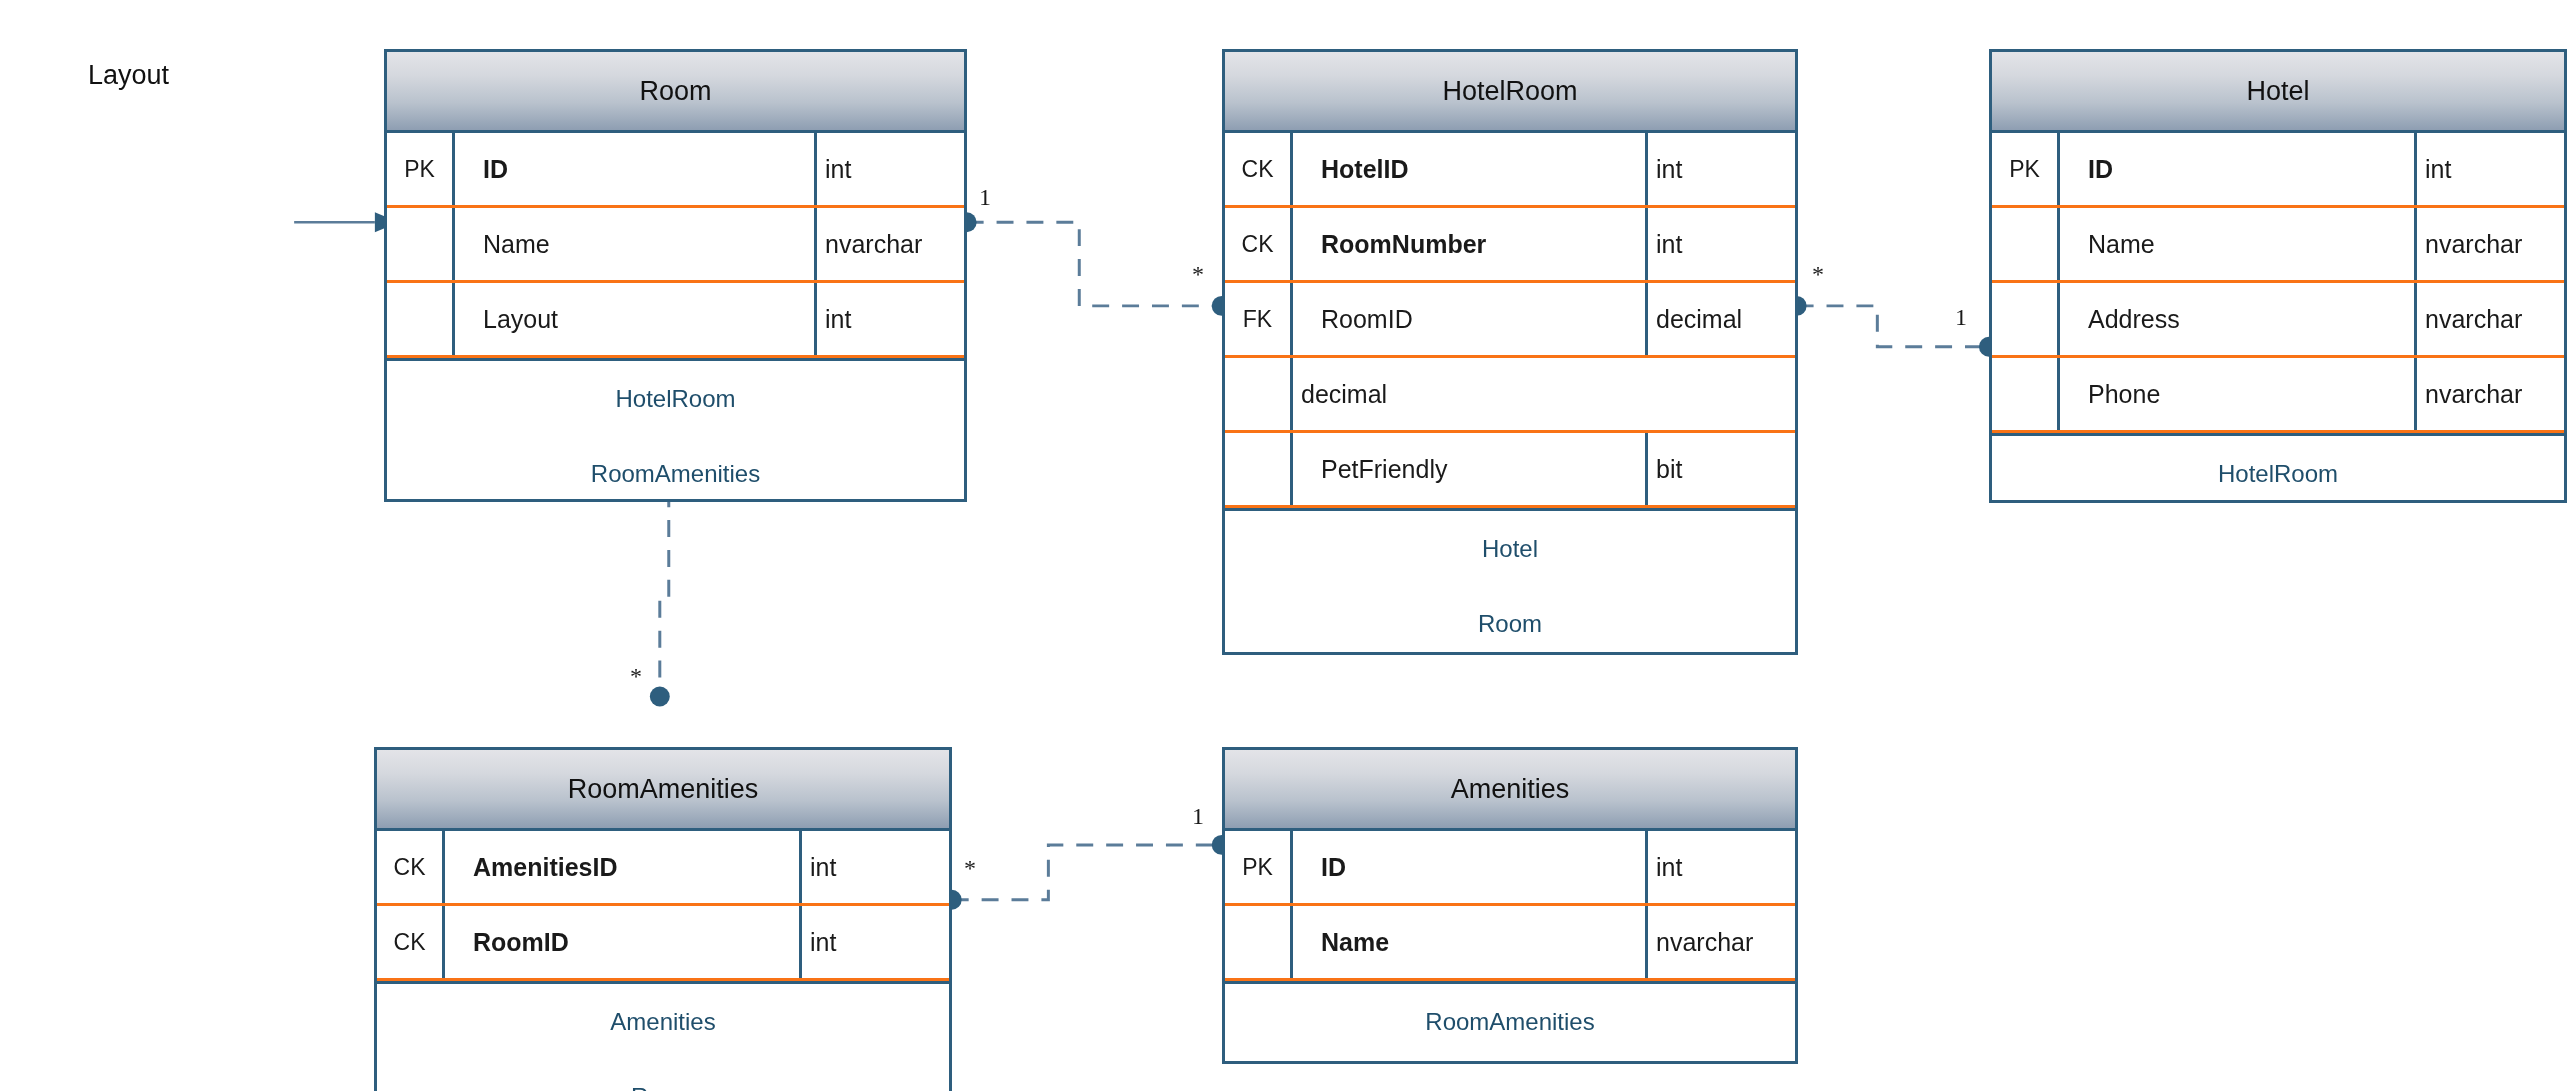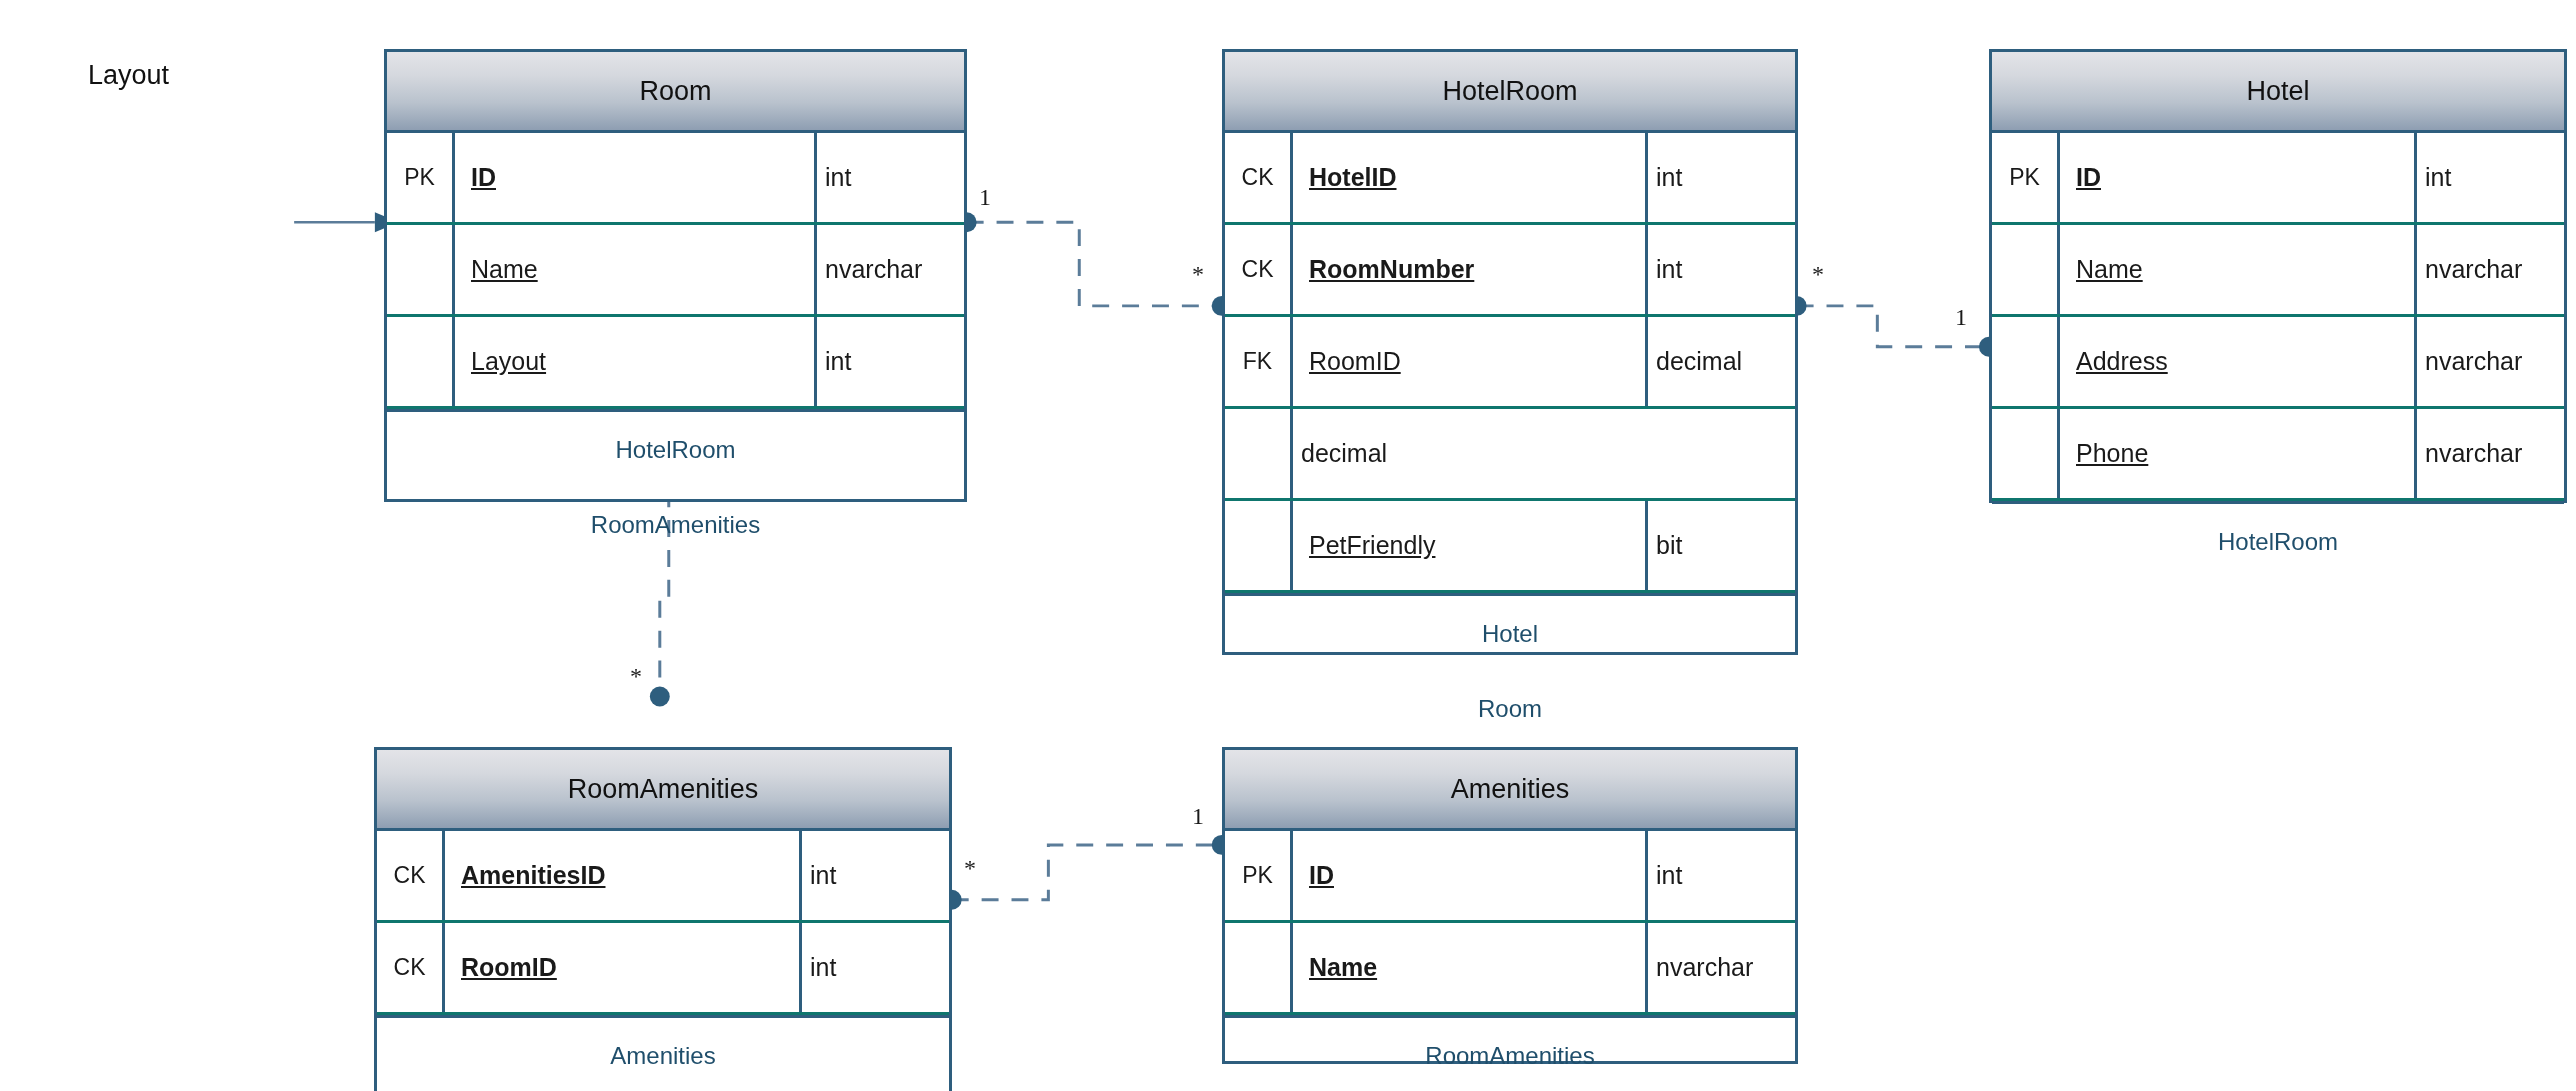--- a/index.html
+++ b/index.html
@@ -5,26 +5,26 @@
   html,body{margin:0;padding:0;background:#ffffff;}
   body{width:2576px;height:1091px;position:relative;overflow:hidden;
        font-family:"Liberation Sans",sans-serif;color:#1a1a1a;}
   #stage{position:absolute;left:0;top:0;width:2576px;height:1091px;}
 
   
   .entity{position:absolute;border:3px solid #2E5E7E;background:#ffffff;box-sizing:border-box;margin-top:44px;}
   .ehead{height:78px;display:flex;align-items:center;justify-content:center;
          background:linear-gradient(to bottom,#E3E4E8 0%,#D5D8DE 30%,#B9C2CD 65%,#8E9EB2 100%);
          border-bottom:3px solid #2E5E7E;font-size:27px;color:#111;}
-  .erow{display:flex;height:92px;border-bottom:3px solid #0f766e;box-sizing:border-box;}
+  .erow{display:flex;height:75px;border-bottom:3px solid #f97316;box-sizing:border-box;}
   .erow:last-of-type{border-bottom:none;}
   .c-key{width:68px;border-right:3px solid #2E5E7E;display:flex;align-items:center;
          justify-content:center;font-size:23px;box-sizing:border-box;}
   .c-name{flex:1;border-right:3px solid #2E5E7E;display:flex;align-items:center;
-          padding-left:16px;font-size:25px;box-sizing:border-box;text-decoration:underline;}
+          padding-left:28px;font-size:25px;box-sizing:border-box;}
   .c-name.b{font-weight:bold;}
   .c-type{width:147px;display:flex;align-items:center;padding-left:8px;
           font-size:25px;box-sizing:border-box;}
   .rel-block{border-top:3px solid #2E5E7E;padding:0;box-sizing:border-box;}
   .rel-item{height:75px;display:flex;align-items:center;justify-content:center;
             font-size:24px;color:#1F4E6B;}
 
   
   .enum-title{position:absolute;font-size:27px;color:#111;}
   .enum-box{position:absolute;border:3px solid #2E5E7E;box-sizing:border-box;

